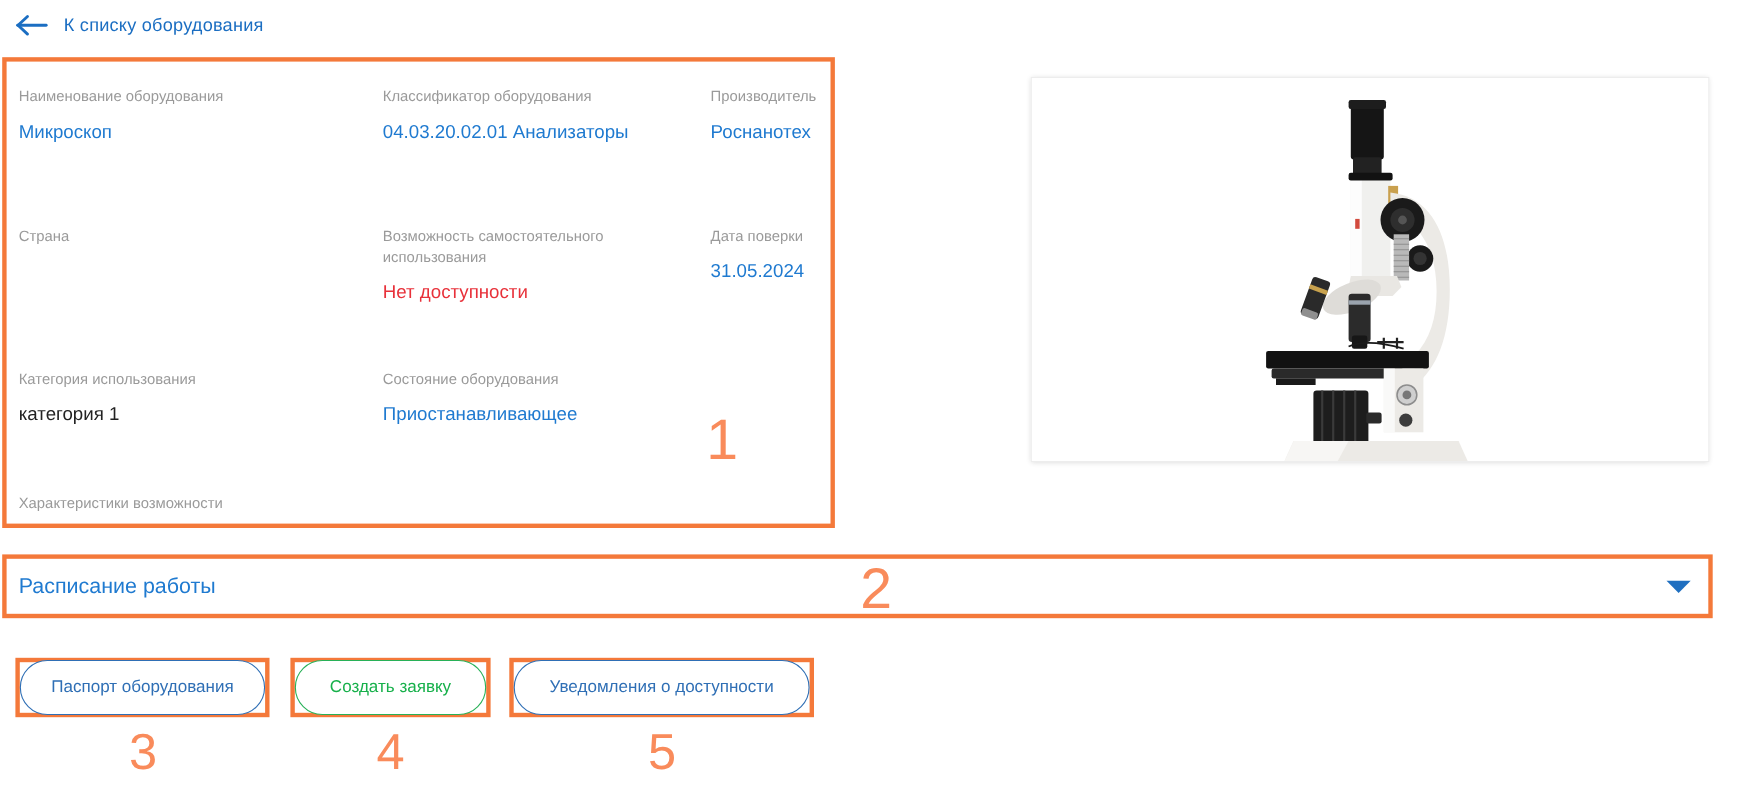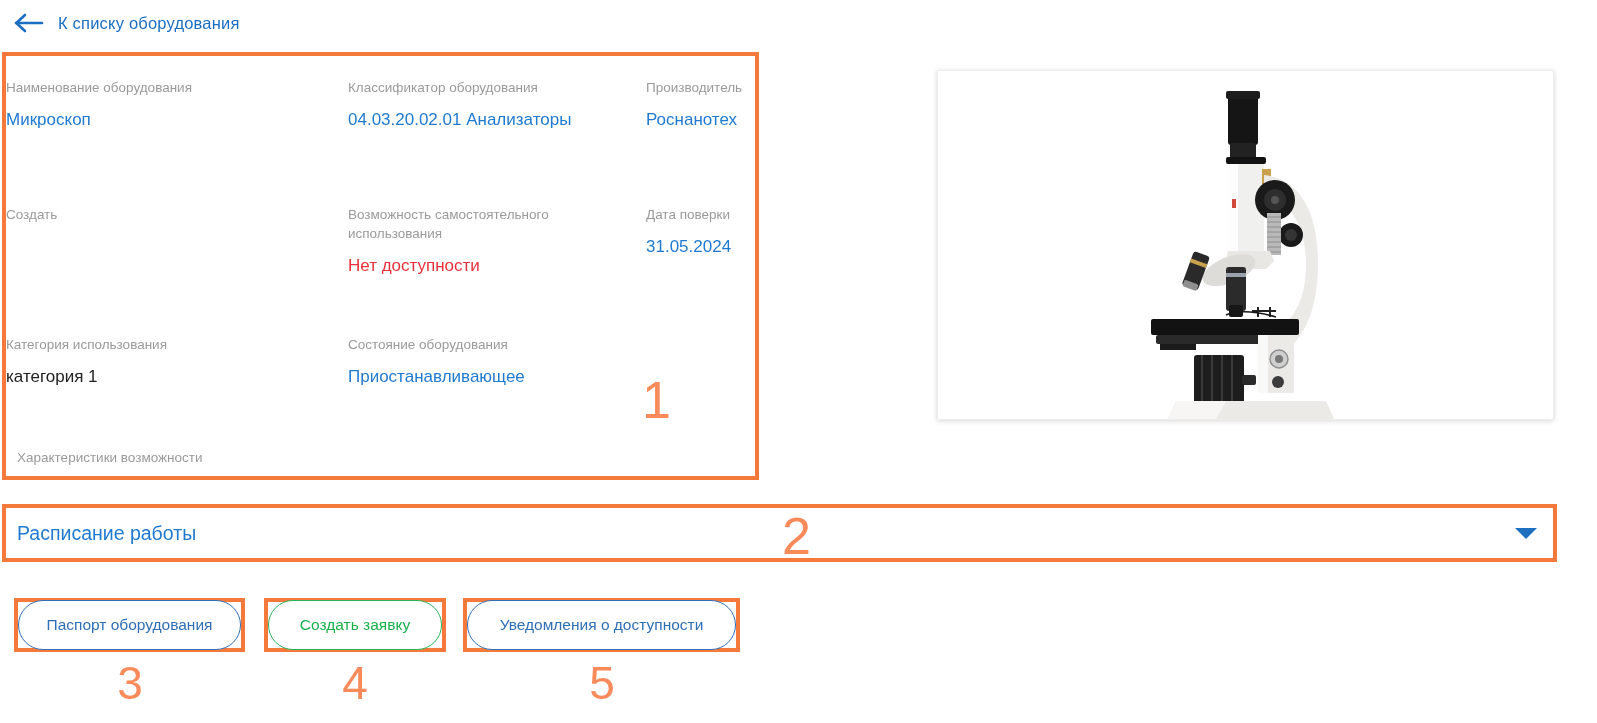--- a/index.html
+++ b/index.html
@@ -61,21 +61,21 @@
     display: flex;
     width: 100%;
     box-sizing: border-box;
   }
   .info-row.r1 { height: 127px; }
   .info-row.r2 { height: 130px; }
   .info-row.r3 { height: 113px; }
   .info-row.r4 { height: 70px; }
 
   .info-cell { box-sizing: border-box; }
-  .info-cell.c1 { width: 320px; }
+  .info-cell.c1 { width: 320px; padding-left: 11px; }
   .info-cell.c2 { width: 320px; padding-left: 22px; }
   .info-cell.c3 { width: 109px; padding-left: 0px; text-align: left; padding-right: 18px;}
 
   .field-label {
     color: #9a9a9a;
     font-size: 13.5px;
     line-height: 19px;
     font-weight: 400;
     margin: 0 0 12px 0;
   }
@@ -241,21 +241,21 @@
         <div class="field-value">04.03.20.02.01 Анализаторы</div>
       </div>
       <div class="info-cell c3">
         <div class="field-label">Производитель</div>
         <div class="field-value">Роснанотех</div>
       </div>
     </div>
 
     <div class="info-row r2">
       <div class="info-cell c1">
-        <div class="field-label">Создать</div>
+        <div class="field-label">Страна</div>
       </div>
       <div class="info-cell c2">
         <div class="field-label wrapline">Возможность самостоятельного использования</div>
         <div class="field-value danger">Нет доступности</div>
       </div>
       <div class="info-cell c3">
         <div class="field-label">Дата поверки</div>
         <div class="field-value">31.05.2024</div>
       </div>
     </div>

